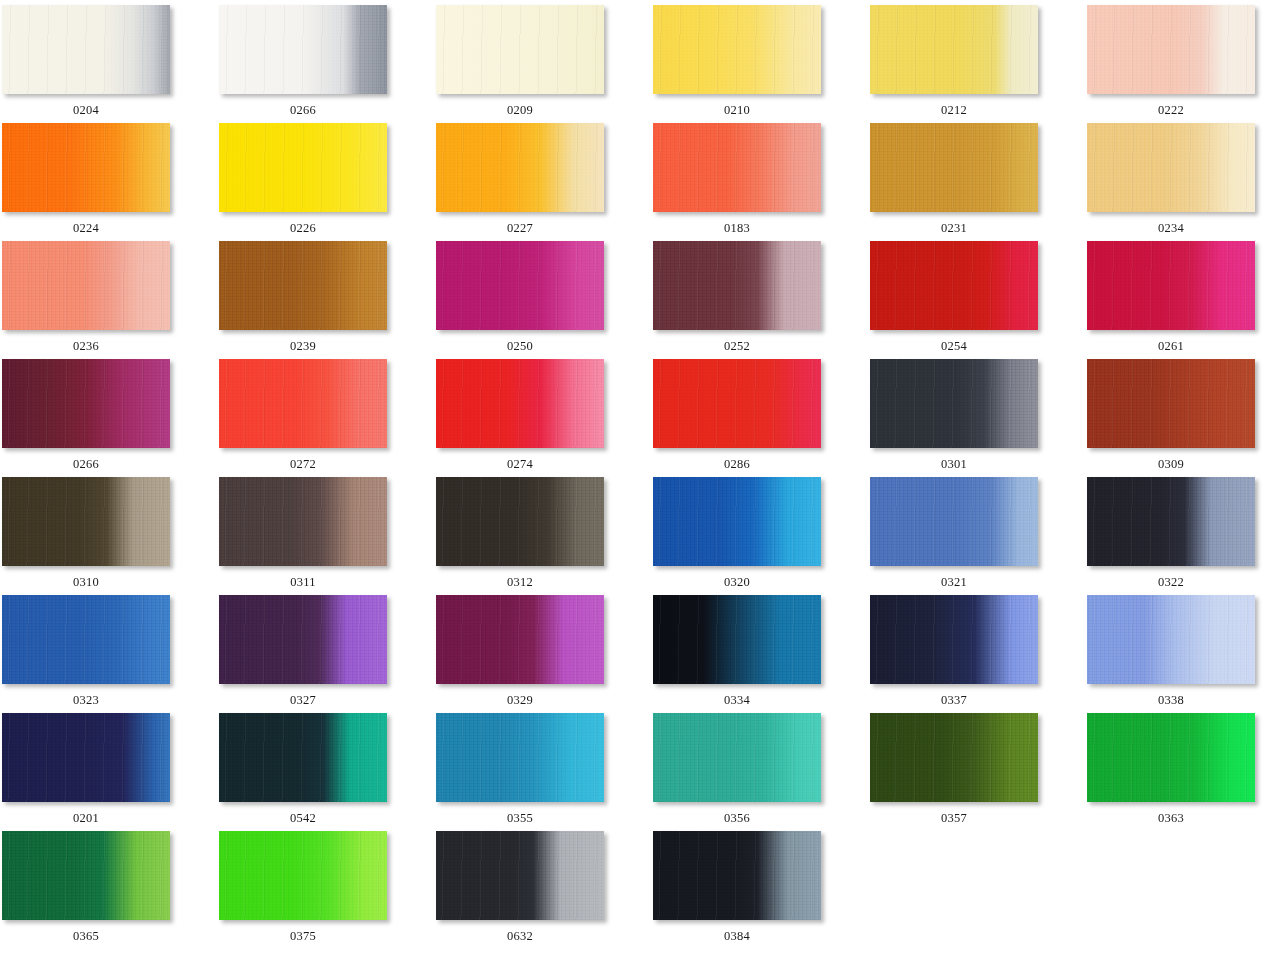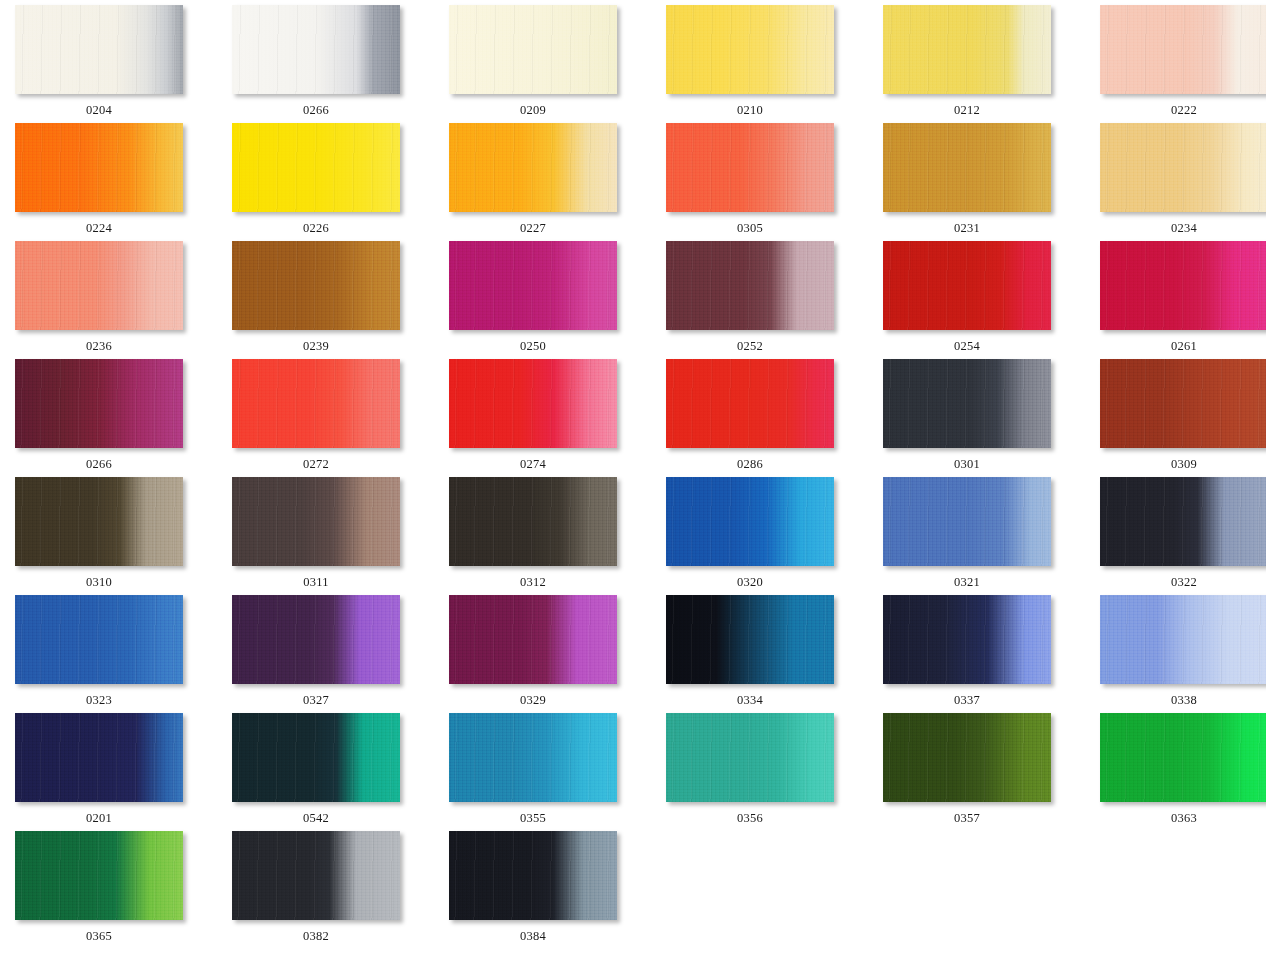--- a/index.html
+++ b/index.html
@@ -13,21 +13,21 @@
     height: 955px;
     font-family: "Liberation Serif", "DejaVu Serif", serif;
     overflow: hidden;
   }
   #swatch-grid {
     display: grid;
     grid-template-columns: repeat(6, 211px);
     grid-auto-rows: 118px;
     column-gap: 6px;
     row-gap: 0px;
-    padding: 5px 0 0 15px;
+    padding: 5px 0 0 2px;
     box-sizing: border-box;
   }
   .swatch-cell {
     width: 211px;
     height: 118px;
     display: flex;
     flex-direction: column;
     align-items: flex-start;
   }
   .swatch-chip {
@@ -150,21 +150,21 @@
         <div class="grain"></div>
         <div class="streaks"></div>
       </div>
       <div class="swatch-label">0227</div>
     </div>
     <div class="swatch-cell">
       <div class="swatch-chip" style="background: linear-gradient(90deg, rgb(247, 91, 60) 0%, rgb(246, 96, 63) 44%, rgb(244, 118, 90) 64%, rgb(242, 151, 134) 84%, rgb(240, 161, 147) 100%);">
         <div class="grain"></div>
         <div class="streaks"></div>
       </div>
-      <div class="swatch-label">0305</div>
+      <div class="swatch-label">0183</div>
     </div>
     <div class="swatch-cell">
       <div class="swatch-chip" style="background: linear-gradient(90deg, rgb(201, 143, 44) 0%, rgb(203, 146, 48) 50%, rgb(207, 154, 53) 74%, rgb(216, 171, 68) 90%, rgb(220, 177, 75) 100%);">
         <div class="grain"></div>
         <div class="streaks"></div>
       </div>
       <div class="swatch-label">0231</div>
     </div>
     <div class="swatch-cell">
       <div class="swatch-chip" style="background: linear-gradient(90deg, rgb(238, 200, 123) 0%, rgb(238, 202, 128) 46%, rgb(240, 210, 148) 66%, rgb(246, 232, 194) 86%, rgb(247, 236, 206) 100%);">
@@ -384,25 +384,32 @@
       <div class="swatch-label">0363</div>
     </div>
     <div class="swatch-cell">
       <div class="swatch-chip" style="background: linear-gradient(90deg, rgb(15, 100, 55) 0%, rgb(17, 105, 58) 44%, rgb(19, 115, 64) 60%, rgb(111, 192, 63) 80%, rgb(134, 204, 76) 100%);">
         <div class="grain"></div>
         <div class="streaks"></div>
       </div>
       <div class="swatch-label">0365</div>
     </div>
     <div class="swatch-cell">
+      <div class="swatch-chip" style="background: linear-gradient(90deg, rgb(60, 214, 19) 0%, rgb(64, 217, 22) 44%, rgb(82, 222, 35) 64%, rgb(142, 233, 58) 86%, rgb(152, 236, 66) 100%);">
+        <div class="grain"></div>
+        <div class="streaks"></div>
+      </div>
+      <div class="swatch-label">0375</div>
+    </div>
+    <div class="swatch-cell">
       <div class="swatch-chip" style="background: linear-gradient(90deg, rgb(35, 37, 43) 0%, rgb(37, 39, 45) 46%, rgb(43, 46, 52) 58%, rgb(169, 173, 179) 74%, rgb(180, 184, 189) 100%);">
         <div class="grain"></div>
         <div class="streaks"></div>
       </div>
-      <div class="swatch-label">0382</div>
+      <div class="swatch-label">0632</div>
     </div>
     <div class="swatch-cell">
       <div class="swatch-chip" style="background: linear-gradient(90deg, rgb(21, 23, 30) 0%, rgb(23, 25, 32) 48%, rgb(28, 31, 39) 62%, rgb(126, 145, 158) 80%, rgb(139, 158, 173) 100%);">
         <div class="grain"></div>
         <div class="streaks"></div>
       </div>
       <div class="swatch-label">0384</div>
     </div>
   </div>
 

